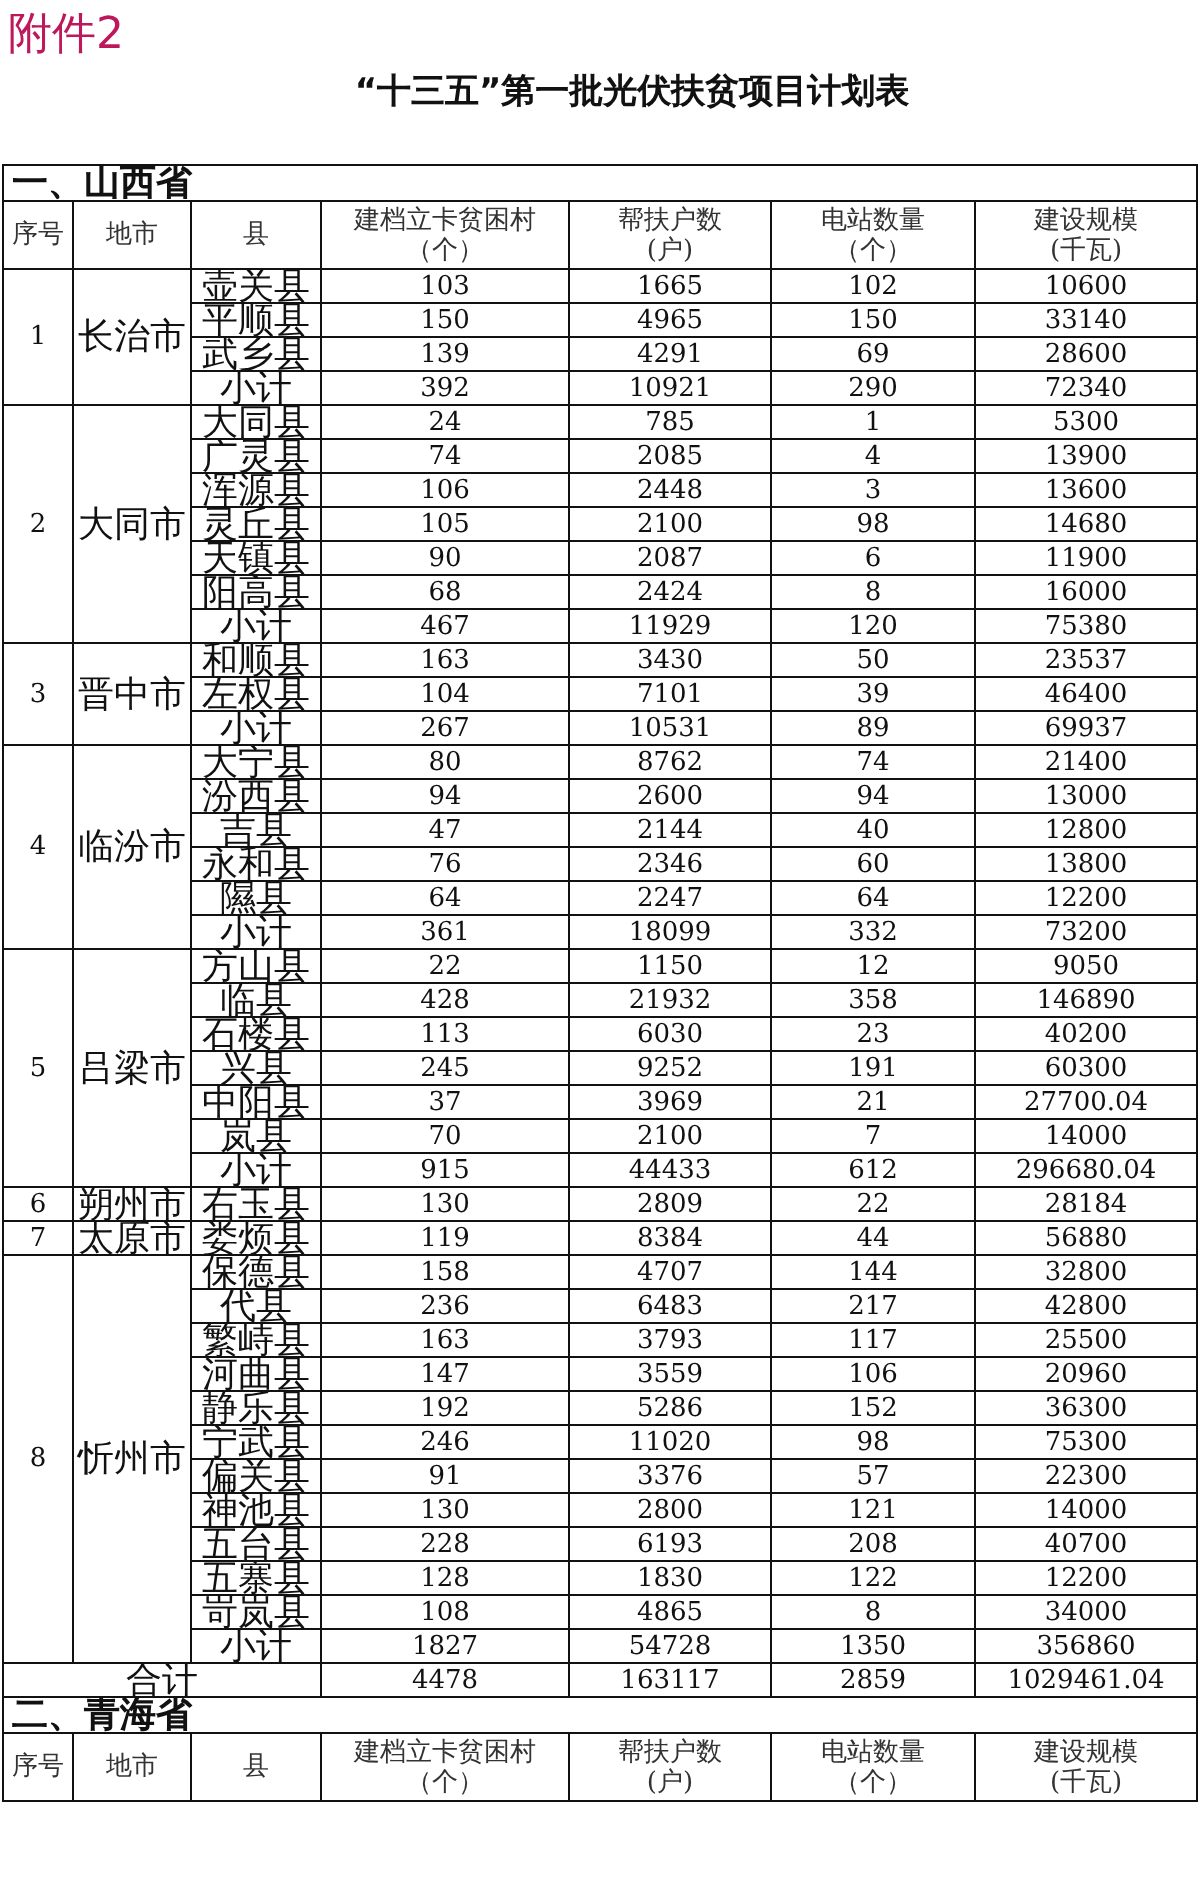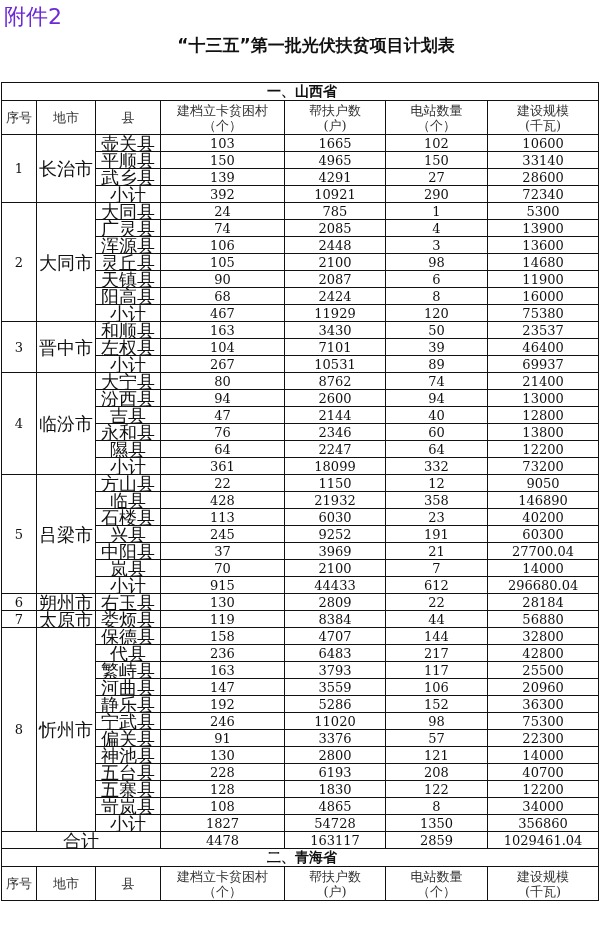--- a/index.html
+++ b/index.html
@@ -1,21 +1,21 @@
 <!DOCTYPE html>
 <html><head>
 <meta charset="utf-8">
 <style>
   html, body { margin:0; padding:0; background:#fff; }
   body { width:600px; height:946px; overflow:hidden; position:relative; font-family:"DejaVu Serif","Liberation Serif",serif; color:#111; }
-  .attach { position:absolute; left:4px; top:2px; font-size:22px; font-family:"DejaVu Sans","Liberation Sans",sans-serif; font-weight:normal; color:#6d28d9; }
+  .attach { position:absolute; left:4px; top:2px; font-size:22px; font-family:"DejaVu Sans","Liberation Sans",sans-serif; font-weight:normal; color:#be185d; }
   .title { position:absolute; left:16px; width:600px; top:34px; text-align:center; font-size:17px; font-weight:bold; font-family:"DejaVu Sans","Liberation Sans",sans-serif; color:#111; }
   table.plan { position:absolute; left:1px; top:82px; border-collapse:collapse; table-layout:fixed; width:597px; }
   table.plan td { border:1.5px solid #111; padding:0; text-align:center; font-size:13px; line-height:15px; height:16px; overflow:hidden; white-space:nowrap; }
-  table.plan td.sec { text-align:center; font-size:14px; font-weight:bold; font-family:"DejaVu Sans","Liberation Sans",sans-serif; height:17px; line-height:17px; padding-left:4px; }
+  table.plan td.sec { text-align:left; font-size:18px; font-weight:bold; font-family:"DejaVu Sans","Liberation Sans",sans-serif; height:17px; line-height:17px; padding-left:4px; }
   table.plan td.hdr { height:33px; line-height:15px; font-size:13px; color:#333; }
   table.plan td.hdr .u { display:block;text-align:center; }
   table.plan td.num { font-family:"DejaVu Serif","Liberation Serif",serif; font-size:13px; }
   table.plan td.cty { font-size:18px; }
 </style>
 </head>
 <body>
 
 <div class="attach">附件2</div>
 <div class="title">“十三五”第一批光伏扶贫项目计划表</div>
@@ -74,21 +74,21 @@
         <td class="cty">平顺县</td>
         <td class="num">150</td>
         <td class="num">4965</td>
         <td class="num">150</td>
         <td class="num">33140</td>
       </tr>
       <tr>
         <td class="cty">武乡县</td>
         <td class="num">139</td>
         <td class="num">4291</td>
-        <td class="num">27</td>
+        <td class="num">69</td>
         <td class="num">28600</td>
       </tr>
       <tr>
         <td class="cty">小计</td>
         <td class="num">392</td>
         <td class="num">10921</td>
         <td class="num">290</td>
         <td class="num">72340</td>
       </tr>
       <tr>

